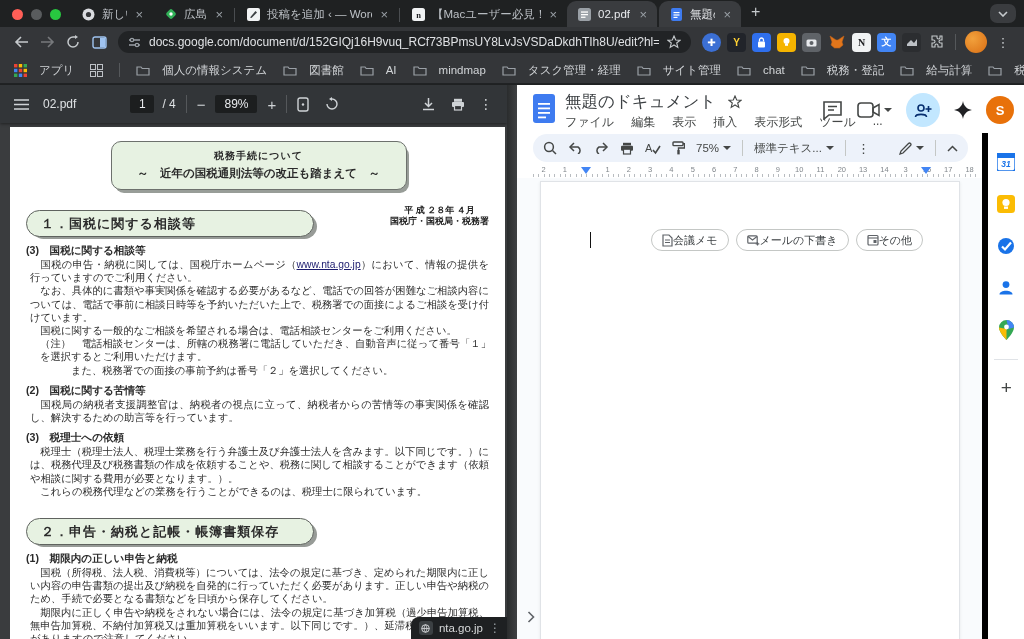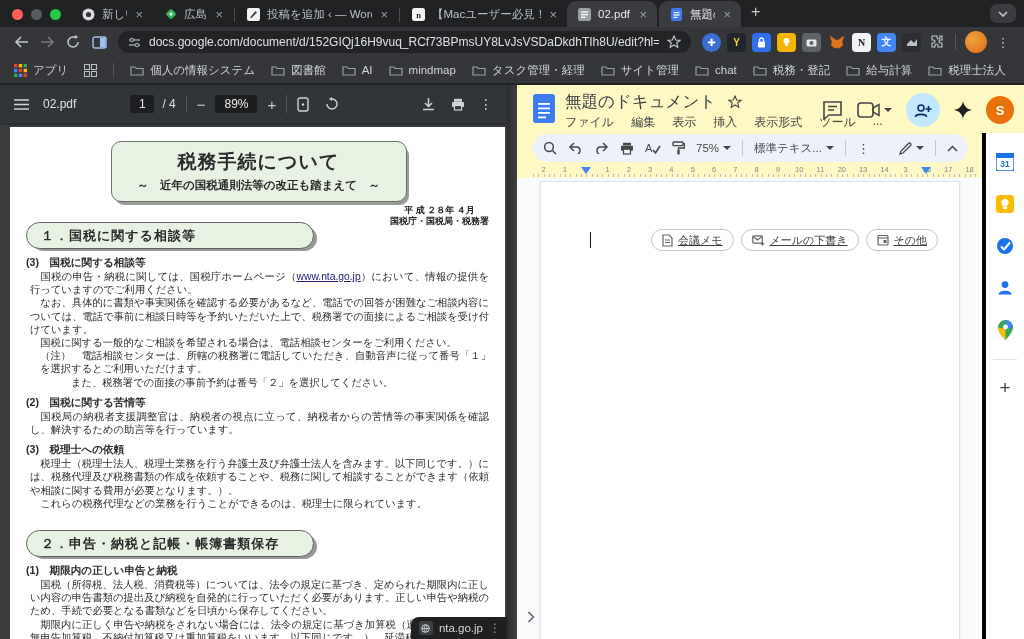--- a/index.html
+++ b/index.html
@@ -33,61 +33,61 @@
     display:flex; align-items:center; padding:0 10px; min-width:0; }
   #omnibox .url { color:#dfe1e4; font-size:12px; white-space:nowrap; overflow:hidden; flex:1; }
   .ext { width:19px; height:19px; border-radius:4px; margin:0 3px; flex:none;
     display:flex; align-items:center; justify-content:center; font-size:10px; font-weight:bold; }
   .tbsep { width:1px; height:16px; background:#55585b; margin:0 6px; flex:none; }
 
   
   #bookmarks { position:absolute; top:57px; left:0; right:0; height:27px; background:#343639;
     border-bottom:1px solid #202224; display:flex; align-items:center; padding:0 14px; gap:16px;
     color:#d2d5d8; font-size:11.5px; white-space:nowrap; overflow:hidden; }
-  .bm { display:flex; align-items:center; gap:6px; flex:none; }
+  .bm { display:flex; align-items:center; gap:12px; flex:none; }
   .bmsep { width:1px; height:14px; background:#55585b; flex:none; }
 
   
   #content { position:absolute; top:85px; left:0; right:0; bottom:0; display:flex; }
 
   
   #pdf-pane { position:relative; width:507px; flex:none; background:#3a3c3e; overflow:hidden; }
   #pdf-toolbar { height:38px; background:#323538; display:flex; align-items:center;
     color:#dfe2e4; font-size:12px; padding:0 14px; box-shadow:0 1px 3px rgba(0,0,0,.45); position:relative; z-index:3; }
   .pticon { display:flex; align-items:center; justify-content:center; color:#cfd3d6; }
   .ptbox { background:#1c1e1f; border-radius:2px; height:18px; display:flex; align-items:center;
     justify-content:center; color:#e8eaed; }
   .ptsep { width:1px; height:18px; background:#55585b; margin:0 10px; }
   #pdf-page { position:absolute; top:42px; left:10px; width:495px; bottom:0; background:#ffffff;
     padding:14px 14px 0 16px; color:#2b2b2b; overflow:hidden; z-index:1; }
   .pdf-title-box { width:296px; margin:0 auto; background:#e7f2e2; border:1.6px solid #6d716d;
     border-radius:10px; text-align:center; padding:7px 4px 8px 4px;
     box-shadow:3px 4px 0 -1px #989d98; }
-  .pdf-title { font-size:19px; font-weight:bold; letter-spacing:1px; }
+  .pdf-title { font-size:10px; font-weight:bold; letter-spacing:1px; }
   .pdf-subtitle { font-size:11.5px; font-weight:bold; margin-top:3px; }
   .pdf-date { position:absolute; top:78px; right:16px; text-align:center; font-weight:bold;
     font-size:9px; line-height:11px; color:#222; }
   .pdf-heading { width:288px; height:27px; background:#e7f2e2; border:1.6px solid #5f635f;
     border-radius:14px; display:flex; align-items:center; padding-left:14px;
     font-size:13px; font-weight:bold; letter-spacing:1px; box-shadow:4px 3px 0 -1px #979b97;
     margin:20px 0 6px 0; }
   .pdf-h2 { font-size:10.6px; font-weight:bold; margin-top:7px; }
   .pdf-p { font-size:10.3px; line-height:13.2px; text-align:justify; margin:0 2px 0 4px; }
   .pdf-note { font-size:10.3px; line-height:13.2px; margin-left:14px; text-align:justify; }
   .pdf-link { text-decoration:underline; color:#1b1b6e; }
   #pdf-popup { position:absolute; right:0; bottom:0; height:22px; background:#1e2022;
     border-radius:8px 0 0 0; display:flex; align-items:center; gap:6px; padding:0 6px 0 8px;
     color:#d7d9da; font-size:11.5px; z-index:4; }
   #pdf-popup .fvk { width:14px; height:14px; background:#3c4043; border-radius:3px;
     display:flex; align-items:center; justify-content:center; }
 
   #splitter { width:10px; flex:none; background:linear-gradient(to right,#2a2c2d,#3f4143); }
 
   
-  #docs-pane { position:relative; flex:1; background:#fef9c3; overflow:hidden; }
+  #docs-pane { position:relative; flex:1; background:#ffffff; overflow:hidden; }
   #docs-header { position:absolute; top:0; left:0; right:0; height:48px; }
   .gdocs-file { position:absolute; left:16px; top:9px; }
   #docs-title-row { position:absolute; left:48px; top:6px; display:flex; align-items:center; gap:12px; }
   #docs-title { font-size:16.5px; color:#3c4043; }
   #docs-menus { position:absolute; left:48px; top:29px; display:flex; gap:17px;
     font-size:12px; color:#444746; }
   #docs-actions { position:absolute; right:10px; top:8px; display:flex; align-items:center; gap:14px; }
   .share-btn { width:34px; height:34px; border-radius:50%; background:#c2e7ff;
     display:flex; align-items:center; justify-content:center; color:#062e6f; }
   .avatar { width:28px; height:28px; border-radius:50%; background:#e8710a; color:#fff;
@@ -108,26 +108,26 @@
     background:repeating-linear-gradient(to right,#b8bcc0 0 1px,transparent 1px 5.33px); }
   .ind { position:absolute; top:3px; width:0; height:0; border-left:5px solid transparent;
     border-right:5px solid transparent; border-top:7px solid #4285f4; }
 
   #docs-canvas { position:absolute; top:93px; left:0; right:42px; bottom:0; background:#f9fbfd; }
   #doc-sheet { position:absolute; left:23px; top:3px; width:420px; bottom:-12px; background:#fff;
     border:1px solid #e0e3e7; box-shadow:0 1px 3px rgba(60,64,67,.10); }
   #doc-caret { position:absolute; left:49px; top:50px; width:1.4px; height:16px; background:#111; }
   #chips { position:absolute; left:110px; top:47px; display:flex; gap:7px; }
   .chip { height:22px; border:1px solid #c4c7c5; background:#fff; border-radius:12px;
-    display:flex; align-items:center; gap:5px; padding:0 10px; font-size:11px; color:#3c4043;text-decoration:underline; }
+    display:flex; align-items:center; padding:0 10px; font-size:11px; color:#3c4043; }
   #doc-scrollthumb { position:absolute; right:34px; top:94px; width:6px; height:118px;
     background:#c0c3c7; border-radius:3px; }
 
   #docs-rail { position:absolute; right:0; top:48px; bottom:0; width:42px; background:#fff;
-    border-left:4px solid #000000; display:flex; flex-direction:column; align-items:center; padding-top:8px; }
+    border-left:6px solid #000000; display:flex; flex-direction:column; align-items:center; padding-top:8px;font-style:italic; }
   .rail-item { width:20px; height:20px; margin:11px 0; display:flex; align-items:center; justify-content:center; }
   .rail-div { width:24px; height:1px; background:#e0e3e7; margin:8px 0; }
   .rail-plus { font-size:19px; color:#444746; margin-top:9px; }
   #rail-collapse { position:absolute; left:10px; bottom:12px; color:#5f6368; }
 </style>
 </head>
 <body>
 
 <div id="app">
 

